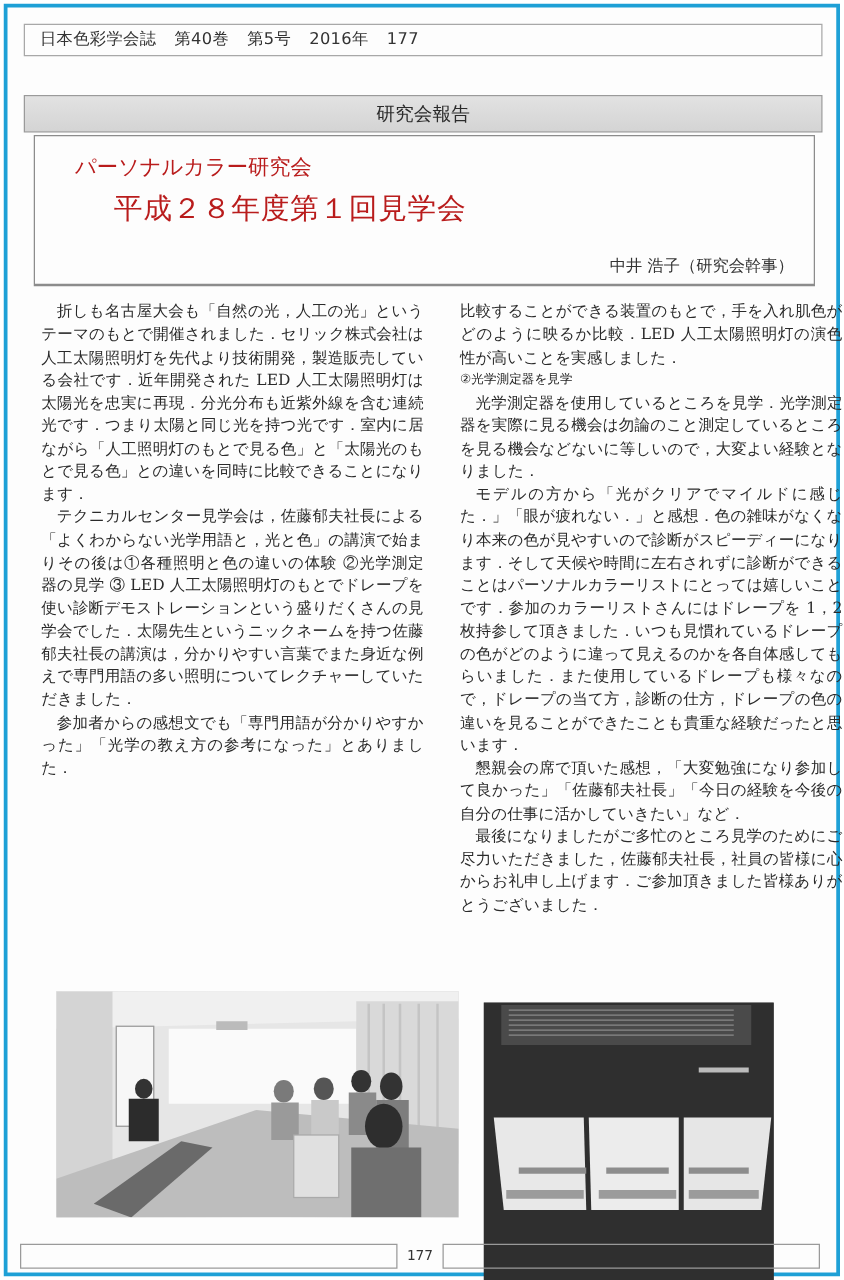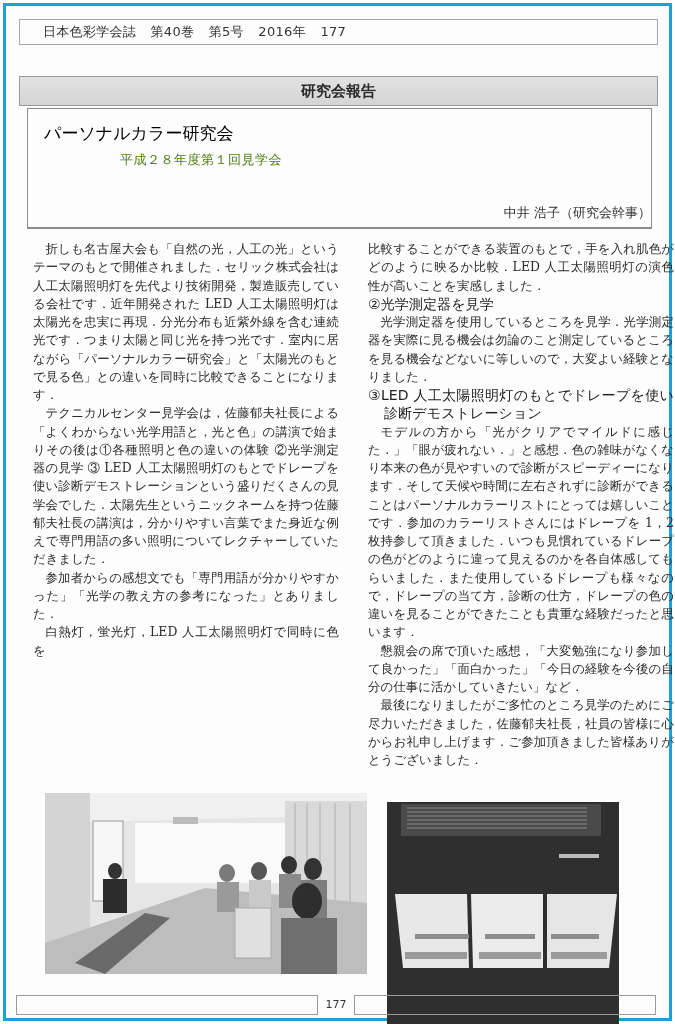--- a/index.html
+++ b/index.html
@@ -8,48 +8,48 @@
     font-family: "DejaVu Serif", "Liberation Serif", serif; color: #2a2a2a;
   }
   .frame {
     position: absolute; left: 3px; top: 3px; width: 663px; height: 1012px;
     border: 3px solid #1ea0d6; background: #fdfdfd;
   }
   .running-head {
     position: absolute; left: 19px; top: 19px; width: 639px; height: 26px;
     border: 1px solid #a8a8a8; box-sizing: border-box;
     font-family: "DejaVu Sans", "Liberation Sans", sans-serif; font-size: 13px; color: #333;
-    line-height: 24px; padding-left: 23px; letter-spacing: 0.3px;
+    line-height: 24px; padding-left: 12px; letter-spacing: 0.3px;
   }
   .running-head span { margin-right: 10px; }
   .section-band {
     position: absolute; left: 19px; top: 76px; width: 639px; height: 30px;
     background: linear-gradient(#e2e2e2, #d4d4d4); border: 1px solid #9a9a9a; box-sizing: border-box;
     text-align: center; font-family: "DejaVu Sans", "Liberation Sans", sans-serif;
-    font-size: 15px; font-weight: bold; line-height: 28px; color: #2b2b2b;
+    font-size: 15px; font-weight: normal; line-height: 28px; color: #2b2b2b;
   }
   .title-box {
     position: absolute; left: 27px; top: 108px; width: 625px; height: 121px;
     border: 1px solid #8c8c8c; box-sizing: border-box; border-bottom-width: 2px;
     font-family: "DejaVu Sans", "Liberation Sans", sans-serif;
   }
-  .title-main { position: absolute; left: 16px; top: 13px; font-size: 17px; color: #000000; }
-  .title-sub { position: absolute; left: 92px; top: 42px; font-size: 13px; color: #4d7c0f; letter-spacing: 0.5px; }
-  .author { position: absolute; right: 0; top: 95px; font-size: 13px; color: #333; }
+  .title-main { position: absolute; left: 32px; top: 13px; font-size: 17px; color: #b91c1c; }
+  .title-sub { position: absolute; left: 63px; top: 42px; font-size: 23px; color: #b91c1c; letter-spacing: 0.5px; }
+  .author { position: absolute; right: 16px; top: 95px; font-size: 13px; color: #333; }
   .col {
     position: absolute; top: 240px; width: 306px; font-size: 12.4px; line-height: 18.25px;
     text-align: justify; letter-spacing: 0.1px;
   }
   .col.left { left: 33px; }
   .col.right { left: 356px; margin-left: 12px; }
   .col p { margin: 0; text-indent: 1em; }
   .col p.noindent { text-indent: 0; }
   .col h3 {
     margin: 0; font-family: "DejaVu Sans", "Liberation Sans", sans-serif; font-weight: normal;
-    font-size: 14px; line-height: 18.25px; color: #222;
+    font-size: 10px; line-height: 18.25px; color: #222;
   }
   .col h3.hang { padding-left: 1.15em; text-indent: -1.15em; }
   .photo { position: absolute; overflow: hidden; }
   .photo.lecture {
     left: 45px; top: 793px; width: 322px; height: 235px; max-height: 235px;
     background: linear-gradient(90deg, #cfcfcf 0%, #e9e9e9 30%, #f4f4f4 55%, #d8d8d8 100%);
   }
   .photo.lecture { height: 235px; }
   .photo.booth {
     left: 387px; top: 802px; width: 232px; height: 225px;
@@ -83,33 +83,31 @@
 
 <div class="section-band">研究会報告</div>
 
 <div class="title-box">
   <div class="title-main">パーソナルカラー研究会</div>
   <div class="title-sub">平成２８年度第１回見学会</div>
   <div class="author">中井 浩子（研究会幹事）</div>
 </div>
 
 <div class="col left">
-  <p>折しも名古屋大会も「自然の光，人工の光」というテーマのもとで開催されました．セリック株式会社は人工太陽照明灯を先代より技術開発，製造販売している会社です．近年開発された LED 人工太陽照明灯は太陽光を忠実に再現．分光分布も近紫外線を含む連続光です．つまり太陽と同じ光を持つ光です．室内に居ながら「パーソナルカラー研究会」と「太陽光のもとで見る色」との違いを同時に比較できることになります．</p>
+  <p>折しも名古屋大会も「自然の光，人工の光」というテーマのもとで開催されました．セリック株式会社は人工太陽照明灯を先代より技術開発，製造販売している会社です．近年開発された LED 人工太陽照明灯は太陽光を忠実に再現．分光分布も近紫外線を含む連続光です．つまり太陽と同じ光を持つ光です．室内に居ながら「人工照明灯のもとで見る色」と「太陽光のもとで見る色」との違いを同時に比較できることになります．</p>
   <p>テクニカルセンター見学会は，佐藤郁夫社長による「よくわからない光学用語と，光と色」の講演で始まりその後は①各種照明と色の違いの体験 ②光学測定器の見学 ③ LED 人工太陽照明灯のもとでドレープを使い診断デモストレーションという盛りだくさんの見学会でした．太陽先生というニックネームを持つ佐藤郁夫社長の講演は，分かりやすい言葉でまた身近な例えで専門用語の多い照明についてレクチャーしていただきました．</p>
   <p>参加者からの感想文でも「専門用語が分かりやすかった」「光学の教え方の参考になった」とありました．</p>
-  <p>白熱灯，蛍光灯，LED 人工太陽照明灯で同時に色を</p>
 </div>
 
 <div class="col right">
   <p class="noindent">比較することができる装置のもとで，手を入れ肌色がどのように映るか比較．LED 人工太陽照明灯の演色性が高いことを実感しました．</p>
   <h3>②光学測定器を見学</h3>
   <p>光学測定器を使用しているところを見学．光学測定器を実際に見る機会は勿論のこと測定しているところを見る機会などないに等しいので，大変よい経験となりました．</p>
-  <h3 class="hang">③LED 人工太陽照明灯のもとでドレープを使い診断デモストレーション</h3>
   <p>モデルの方から「光がクリアでマイルドに感じた．」「眼が疲れない．」と感想．色の雑味がなくなり本来の色が見やすいので診断がスピーディーになります．そして天候や時間に左右されずに診断ができることはパーソナルカラーリストにとっては嬉しいことです．参加のカラーリストさんにはドレープを 1，2 枚持参して頂きました．いつも見慣れているドレープの色がどのように違って見えるのかを各自体感してもらいました．また使用しているドレープも様々なので，ドレープの当て方，診断の仕方，ドレープの色の違いを見ることができたことも貴重な経験だったと思います．</p>
-  <p>懇親会の席で頂いた感想，「大変勉強になり参加して良かった」「面白かった」「今日の経験を今後の自分の仕事に活かしていきたい」など．</p>
+  <p>懇親会の席で頂いた感想，「大変勉強になり参加して良かった」「佐藤郁夫社長」「今日の経験を今後の自分の仕事に活かしていきたい」など．</p>
   <p>最後になりましたがご多忙のところ見学のためにご尽力いただきました，佐藤郁夫社長，社員の皆様に心からお礼申し上げます．ご参加頂きました皆様ありがとうございました．</p>
 </div>
 
 <div class="photo lecture" style="height:181px;">
   <svg width="322" height="181" viewBox="0 0 322 181">
     <rect x="0" y="0" width="322" height="181" fill="#e6e6e6"></rect>
     <polygon points="0,0 322,0 322,22 0,30" fill="#f0f0f0"></polygon>
     <rect x="0" y="0" width="45" height="181" fill="#d4d4d4"></rect>
     <rect x="48" y="28" width="30" height="80" fill="#f7f7f7" stroke="#999" stroke-width="1"></rect>
     <rect x="90" y="30" width="150" height="60" fill="#fafafa"></rect>

